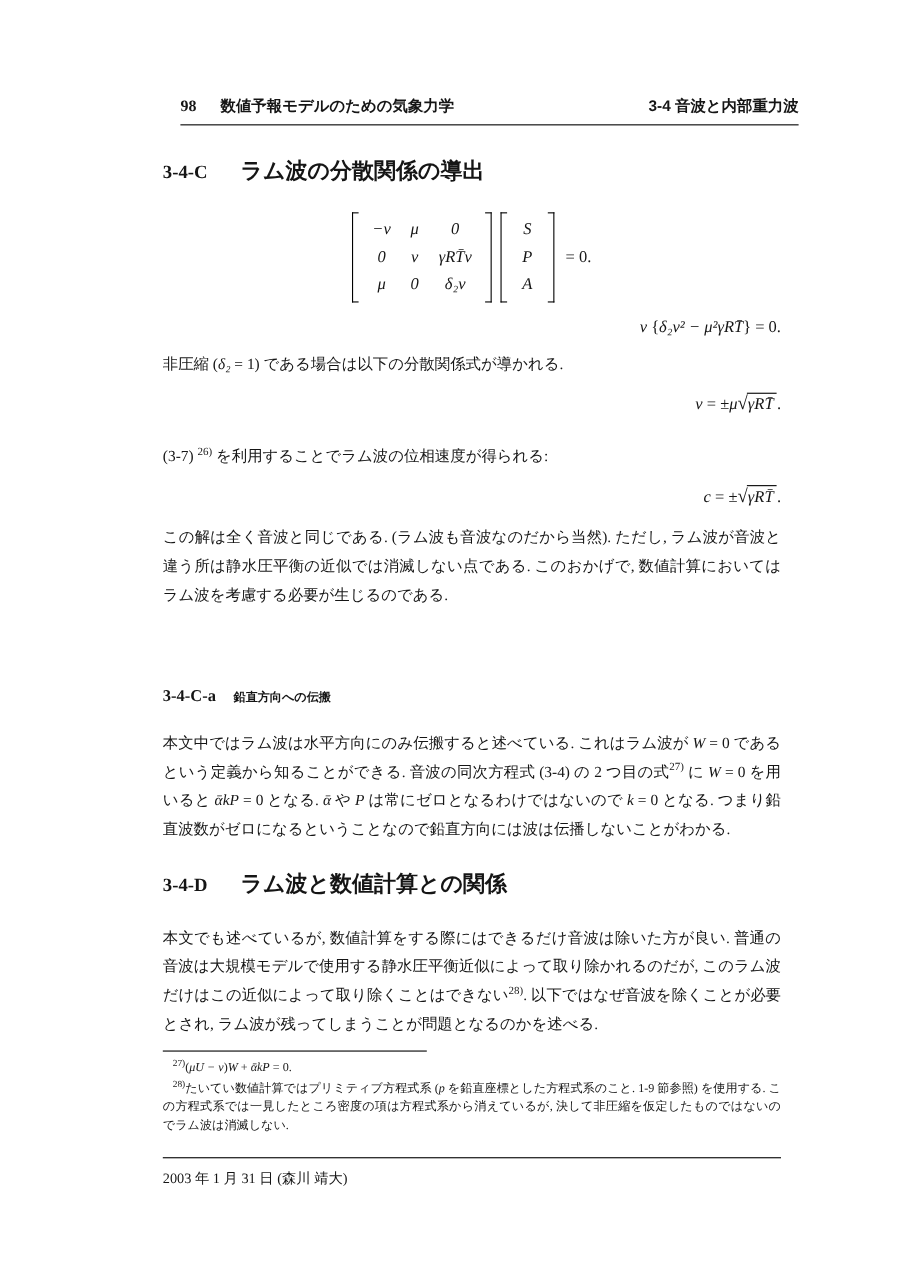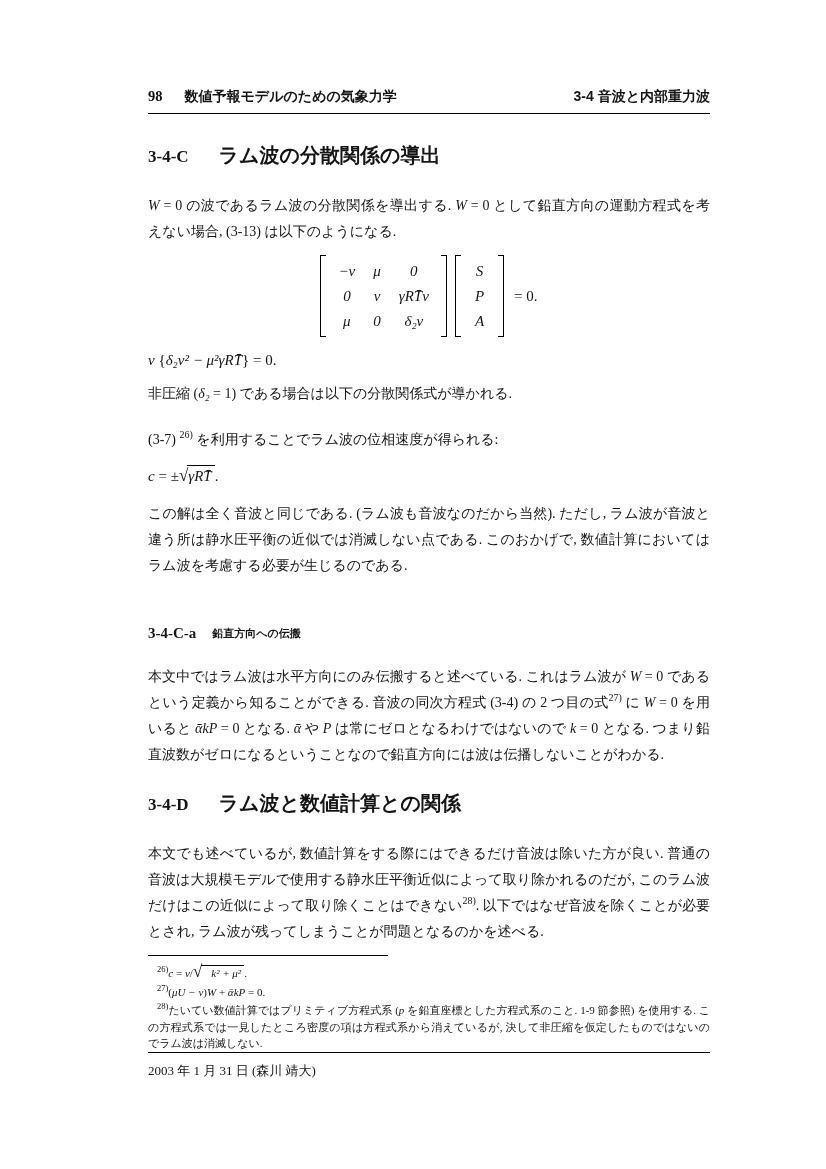--- a/index.html
+++ b/index.html
@@ -5,21 +5,21 @@
   * { box-sizing: border-box; }
   html, body { margin: 0; padding: 0; background: #ffffff; }
   .page {
     position: relative; width: 826px; height: 1169px; background: #fff;
     font-family: "Liberation Serif", "DejaVu Serif", serif;
     color: #151515; overflow: hidden;
   }
 
   
   .pg-header {
-    position: absolute; left: 148px; top: 88px; width: 562px;
+    position: absolute; left: 164px; top: 88px; width: 562px;
     display: flex; justify-content: space-between; align-items: flex-end;
     border-bottom: 1px solid #000; padding-bottom: 7px;
   }
   .ph-left { display: flex; align-items: baseline; }
   .ph-num { font-weight: bold; font-size: 14.5px; margin-right: 22px; }
   .ph-title, .ph-right { font-weight: bold; font-size: 14px; font-family: "Liberation Sans", "DejaVu Sans", sans-serif; }
 
   
   .grp { position: absolute; left: 148px; width: 562px; }
   .grp-a  { top: 130px; }
@@ -37,21 +37,21 @@
   
   .body { font-size: 14px; line-height: 26px; text-align: justify; margin: 0; }
   .i    { font-style: italic; }
   .u    { font-style: normal; }
   .sup  { vertical-align: super; font-size: 10px; line-height: 0; }
   .fsup { vertical-align: super; font-size: 8.5px; line-height: 0; }
   .rad  { font-size: 17px; line-height: 1; margin-right: -1px; }
   .vinc { font-style: italic; border-top: 1.2px solid #000; padding: 1px 3px 0 1px; display: inline-block; line-height: 1.25; }
 
   
-  .eq-line { text-align: left; font-size: 15px; line-height: 30px; margin: 8px 0 6px 0; }
+  .eq-line { text-align: right; font-size: 15px; line-height: 30px; margin: 8px 0 6px 0; }
 
   
   .mx-wrap { display: flex; justify-content: center; align-items: center; margin: 10px 0 6px 0; }
   .br { align-self: stretch; width: 6px; }
   .lb { border-left: 1.5px solid #000; border-top: 1.5px solid #000; border-bottom: 1.5px solid #000; }
   .rb { border-right: 1.5px solid #000; border-top: 1.5px solid #000; border-bottom: 1.5px solid #000; }
   .m3 {
     display: grid; grid-template-columns: repeat(3, auto);
     column-gap: 18px; row-gap: 5px; padding: 6px 12px;
     justify-items: center; align-items: center;
@@ -87,21 +87,20 @@
     </div>
     <span class="ph-right">3-4 音波と内部重力波</span>
   </div>
 
   <div class="grp grp-a">
     <div class="sec">
       <span class="sec-num">3-4-C</span>
       <span class="sec-title">ラム波の分散関係の導出</span>
     </div>
 
-    <p class="body"><span class="i">W</span><span class="u"> = 0 の波であるラム波の分散関係を導出する. </span><span class="i">W</span><span class="u"> = 0 として鉛直方向の運動方程式を考えない場合, (3-13) は以下のようになる.</span></p>
 
     <div class="mx-wrap">
       <span class="br lb"></span>
       <span class="m3">
         <span>−ν</span>
         <span>μ</span>
         <span>0</span>
         <span>0</span>
         <span>ν</span>
         <span>γRT̄ν</span>
@@ -119,20 +118,21 @@
       </span>
       <span class="br rb"></span>
       <span class="mx-eq">= 0.</span>
     </div>
 
 
     <div class="eq-line"><span class="i">ν</span><span class="u"> {</span><span class="i">δ₂ν² − μ²γRT̄</span><span class="u">} = 0.</span></div>
 
     <p class="body" style="margin-top:4px"><span class="u">非圧縮 (</span><span class="i">δ₂</span><span class="u"> = 1) である場合は以下の分散関係式が導かれる.</span></p>
 
+    <div class="eq-line"><span class="i">ν</span><span class="u"> = ±</span><span class="i">μ</span><span class="rad">√</span><span class="vinc">γRT̄</span><span class="u">.</span></div>
 
     <p class="body" style="margin-top:20px"><span class="u">(3-7) </span><span class="sup">26)</span><span class="u"> を利用することでラム波の位相速度が得られる:</span></p>
 
     <div class="eq-line"><span class="i">c</span><span class="u"> = ±</span><span class="rad">√</span><span class="vinc">γRT̄</span><span class="u">.</span></div>
 
     <p class="body" style="margin-top:10px"><span class="u">この解は全く音波と同じである. (ラム波も音波なのだから当然). ただし, ラム波が音波と違う所は静水圧平衡の近似では消滅しない点である. このおかげで, 数値計算においてはラム波を考慮する必要が生じるのである.</span></p>
   </div>
 
   <div class="grp grp-ca">
     <div class="subsec">
@@ -145,21 +145,20 @@
   <div class="grp grp-d">
     <div class="sec" style="margin-top:0">
       <span class="sec-num">3-4-D</span>
       <span class="sec-title">ラム波と数値計算との関係</span>
     </div>
     <p class="body"><span class="u">本文でも述べているが, 数値計算をする際にはできるだけ音波は除いた方が良い. 普通の音波は大規模モデルで使用する静水圧平衡近似によって取り除かれるのだが, このラム波だけはこの近似によって取り除くことはできない</span><span class="sup">28)</span><span class="u">. 以下ではなぜ音波を除くことが必要とされ, ラム波が残ってしまうことが問題となるのかを述べる.</span></p>
   </div>
 
   <div class="fns">
     <div class="fn-rule"></div>
-    <p class="fn"><span class="fsup">26)</span><span class="i">c</span><span class="u"> = </span><span class="i">ν</span><span class="u">/</span><span class="rad">√</span><span class="vinc">k² + μ²</span><span class="u">.</span></p>
     <p class="fn"><span class="fsup">27)</span><span class="u">(</span><span class="i">μU − ν</span><span class="u">)</span><span class="i">W</span><span class="u"> + </span><span class="i">ᾱkP</span><span class="u"> = 0.</span></p>
     <p class="fn"><span class="fsup">28)</span><span class="u">たいてい数値計算ではプリミティブ方程式系 (</span><span class="i">p</span><span class="u"> を鉛直座標とした方程式系のこと. 1-9 節参照) を使用する. この方程式系では一見したところ密度の項は方程式系から消えているが, 決して非圧縮を仮定したものではないのでラム波は消滅しない.</span></p>
   </div>
 
   <div class="pg-footer">
     <span>2003 年 1 月 31 日 (森川 靖大)</span>
   </div>
 
 </div>
 

